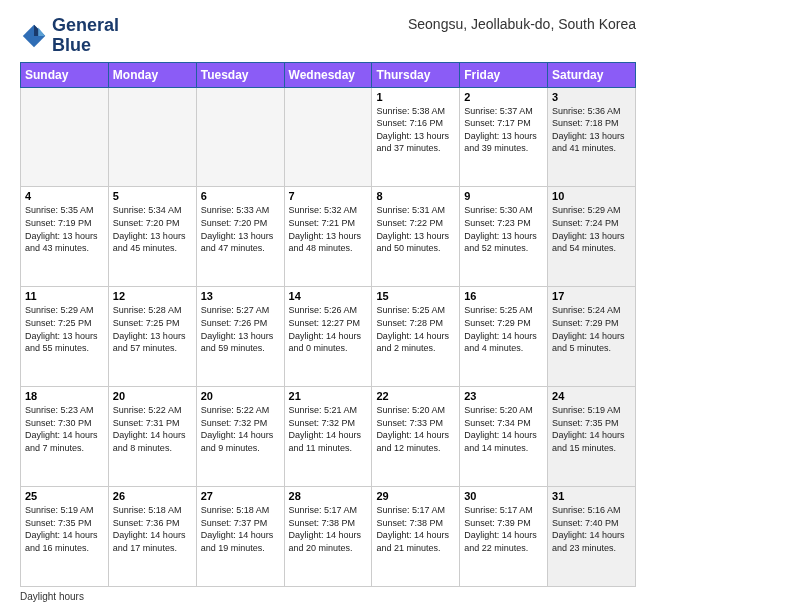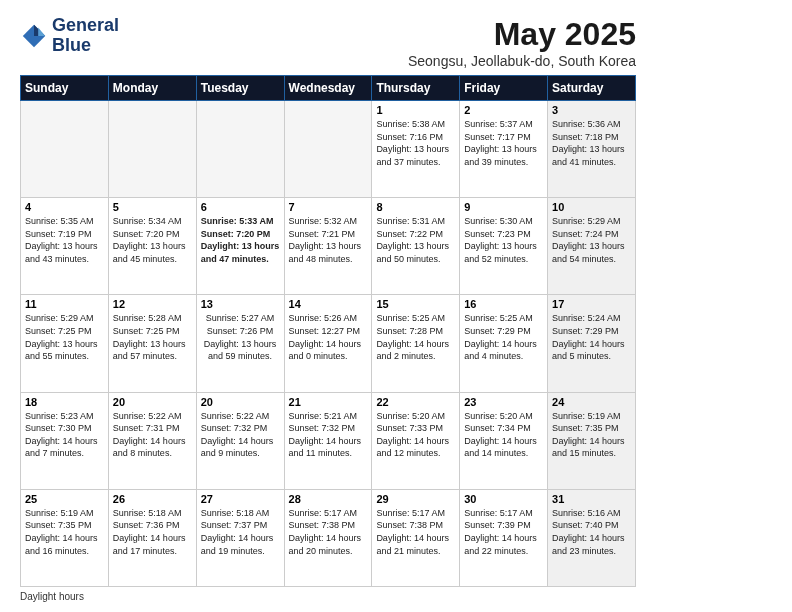--- a/index.html
+++ b/index.html
@@ -52,21 +52,21 @@
       margin-left: 12px;
     }
     .calendar {
       flex: 1;
       border: 1px solid #ccc;
       border-collapse: collapse;
       width: 100%;
       table-layout: fixed;
     }
     .calendar th {
-      background-color: #0f172a;
+      background-color: #8b5cf6;
       color: white;
       font-size: 12px;
       font-weight: bold;
       padding: 5px 4px;
       text-align: left;
       border: 1px solid #2060a0;
     }
     .calendar td {
       border: 1px solid #ccc;
       vertical-align: top;
@@ -109,21 +109,20 @@
         <polygon points="20,4 36,20 20,36 4,20" fill="#2f6db5"></polygon>
         <polygon points="20,4 36,20 20,20" fill="#1a3a6b"></polygon>
         <polygon points="26,8 36,20 26,20" fill="#5a9fd4"></polygon>
       </svg>
       <div class="logo-text">
         <div>General</div>
         <div>Blue</div>
       </div>
     </div>
     <div class="title-section">
-      <div class="month-title">May 2025</div>
       <div class="location">Seongsu, Jeollabuk-do, South Korea</div>
     </div>
   </div>
 
   <table class="calendar">
     <thead>
       <tr>
       <th>Sunday</th>
           <th>Monday</th>
           <th>Tuesday</th>
@@ -171,21 +170,21 @@
           </td>
           <td>
             <div class="day-number">5</div>
             <div class="day-info" style="white-space: pre-line;">Sunrise: 5:34 AM
 Sunset: 7:20 PM
 Daylight: 13 hours
 and 45 minutes.</div>
           </td>
           <td>
             <div class="day-number">6</div>
-            <div class="day-info" style="white-space: pre-line; font-weight: bold;">Sunrise: 5:33 AM
+            <div class="day-info" style="white-space: pre-line;">Sunrise: 5:33 AM
 Sunset: 7:20 PM
 Daylight: 13 hours
 and 47 minutes.</div>
           </td>
           <td>
             <div class="day-number">7</div>
             <div class="day-info" style="white-space: pre-line;">Sunrise: 5:32 AM
 Sunset: 7:21 PM
 Daylight: 13 hours
 and 48 minutes.</div>
@@ -222,21 +221,21 @@
           </td>
           <td>
             <div class="day-number">12</div>
             <div class="day-info" style="white-space: pre-line;">Sunrise: 5:28 AM
 Sunset: 7:25 PM
 Daylight: 13 hours
 and 57 minutes.</div>
           </td>
           <td>
             <div class="day-number">13</div>
-            <div class="day-info" style="white-space: pre-line; text-align: center;">Sunrise: 5:27 AM
+            <div class="day-info" style="white-space: pre-line;">Sunrise: 5:27 AM
 Sunset: 7:26 PM
 Daylight: 13 hours
 and 59 minutes.</div>
           </td>
           <td>
             <div class="day-number">14</div>
             <div class="day-info" style="white-space: pre-line;">Sunrise: 5:26 AM
 Sunset: 12:27 PM
 Daylight: 14 hours
 and 0 minutes.</div>

